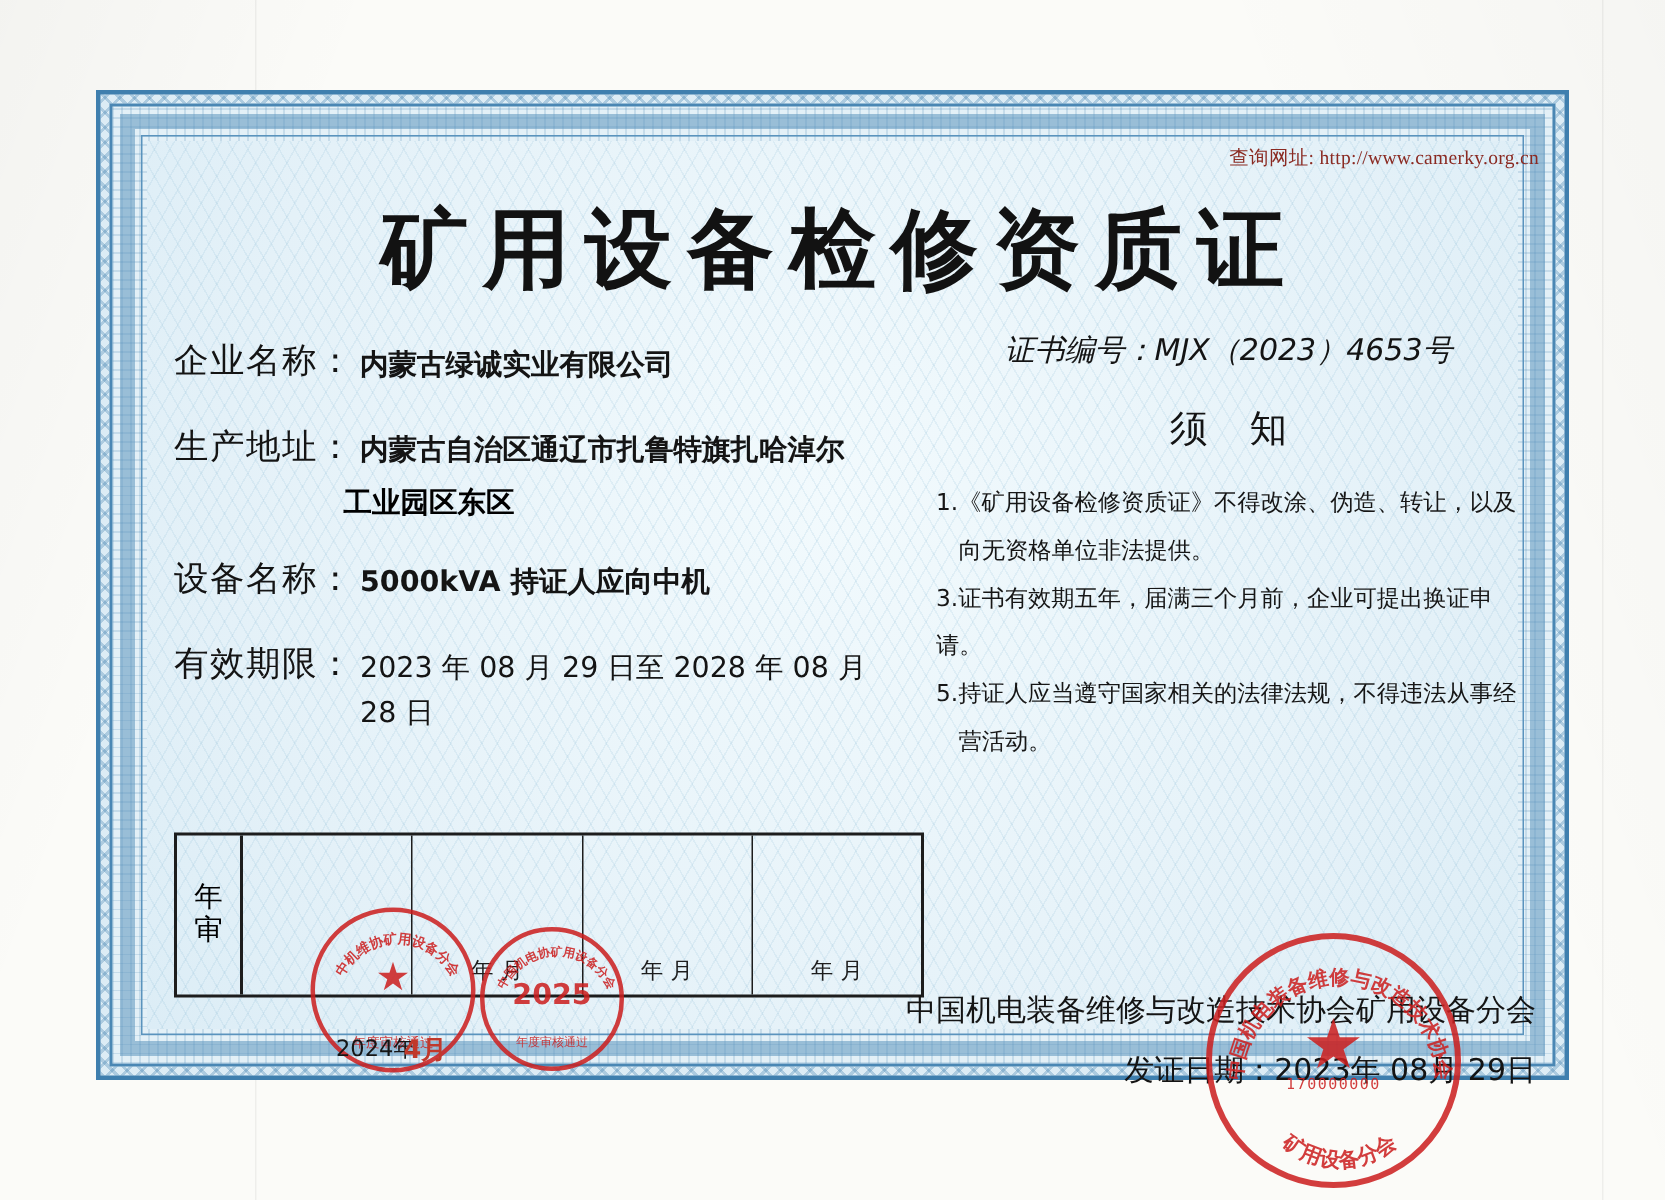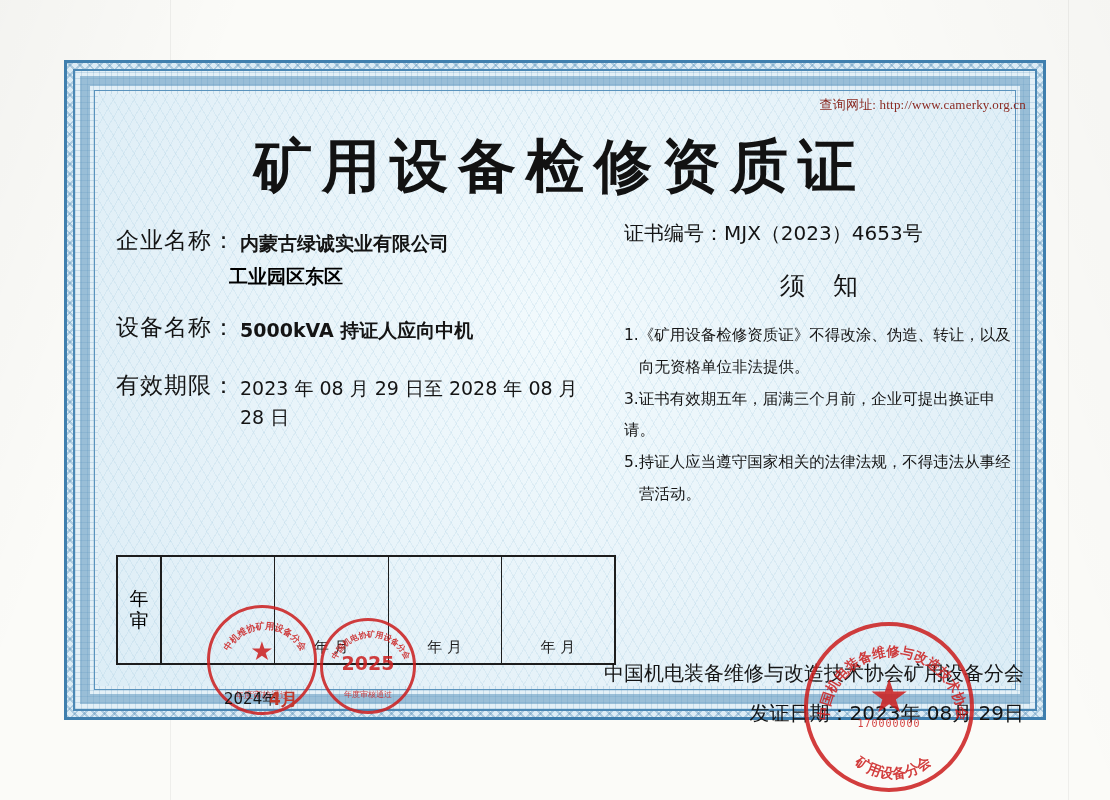--- a/index.html
+++ b/index.html
@@ -192,24 +192,25 @@
 
   
   .right-col {
     position: absolute;
     left: 560px;
     top: 160px;
     width: 390px;
   }
   .cert-no {
     font-size: 20px;
-    text-align: left;
+    text-align: center;
     font-family: "DejaVu Sans", sans-serif;
     color: #141414;
     white-space: nowrap;
+    font-style: italic;
   }
   .notice-title {
     margin-top: 22px;
     text-align: center;
     font-size: 25px;
     letter-spacing: 10px;
     font-family: "DejaVu Sans", sans-serif;
     color: #141414;
     text-indent: 10px;
   }
@@ -353,20 +354,24 @@
   <div class="query-url">查询网址: http://www.camerky.org.cn</div>
 
   <div class="title">矿用设备检修资质证</div>
 
   <div class="left-col">
     <div class="field-row">
       <span class="field-label">企业名称：</span>
       <span class="field-value">内蒙古绿诚实业有限公司</span>
     </div>
 
+    <div class="field-row">
+      <span class="field-label">生产地址：</span>
+      <span class="field-value">内蒙古自治区通辽市扎鲁特旗扎哈淖尔</span>
+    </div>
     <div class="addr-line2">工业园区东区</div>
 
     <div class="field-row">
       <span class="field-label">设备名称：</span>
       <span class="field-value">5000kVA 持证人应向中机</span>
     </div>
 
     <div class="field-row" style="margin-top:8px">
       <span class="field-label">有效期限：</span>
       <span class="field-value norm">2023 年 08 月 29 日至 2028 年 08 月 28 日</span>

